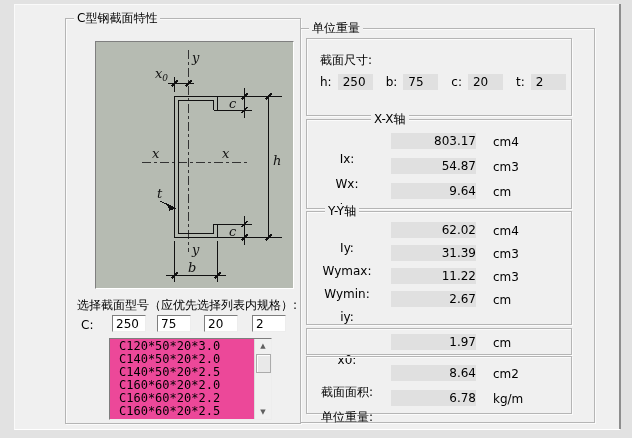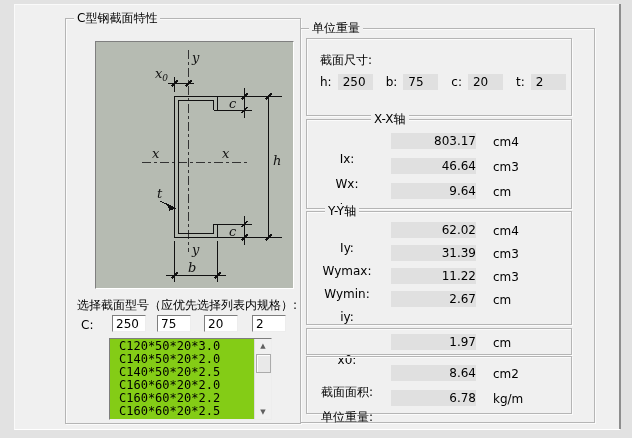--- a/index.html
+++ b/index.html
@@ -36,21 +36,21 @@
   .dg-label{font-family:"DejaVu Serif","Liberation Serif",serif;font-style:italic;font-size:13px;fill:#111;}
   #select-label{position:absolute;left:11px;top:278px;white-space:nowrap;letter-spacing:0;}
   #prefix-label{position:absolute;left:15px;top:299px;}
   .edit{
     position:absolute;top:296px;height:15px;width:29px;
     background:#fff;border:1px solid;border-color:#7e7e7e #ededed #ededed #7e7e7e;
     font-family:"DejaVu Sans","Liberation Sans",sans-serif;font-size:12px;padding:0 0 0 3px;outline:none;
   }
   #listbox{
     position:absolute;left:43px;top:319px;width:161px;height:80px;
-    background:#84cc16;border:1px solid;border-color:#7e7e7e #ededed #ededed #7e7e7e;
+    background:#ec4899;border:1px solid;border-color:#7e7e7e #ededed #ededed #7e7e7e;
   }
   #list-items{position:absolute;left:0;top:1px;right:17px;bottom:0;overflow:hidden;
     font-family:"DejaVu Sans Mono","Liberation Mono",monospace;font-size:12px;line-height:13px;}
   .list-item{padding-left:9px;white-space:nowrap;cursor:default;}
   #list-scrollbar{position:absolute;top:0;right:0;width:16px;height:100%;background:#f0f0f0;border-left:1px solid #dcdcdc;}
   .sb-btn{position:absolute;left:0;width:16px;height:14px;text-align:center;font-size:7px;line-height:14px;color:#606060;cursor:default;}
   #sb-up{top:0;}
   #sb-down{bottom:0;}
   #sb-thumb{position:absolute;left:1px;top:15px;width:13px;height:17px;background:#e9e9e9;
     border:1px solid #ababab;box-shadow:inset 1px 1px 0 #fdfdfd;}
@@ -214,21 +214,21 @@
     <div id="xx-rows">
 
         <div class="prow">
           <span class="plabel">Ix:</span>
           <span class="pfield gfield">803.17</span>
           <span class="punit">cm4</span>
         </div>
 
         <div class="prow">
           <span class="plabel">Wx:</span>
-          <span class="pfield gfield">46.64</span>
+          <span class="pfield gfield">54.87</span>
           <span class="punit">cm3</span>
         </div>
 
         <div class="prow">
           <span class="plabel">ix:</span>
           <span class="pfield gfield">9.64</span>
           <span class="punit">cm</span>
         </div>
       </div>
   </div>

